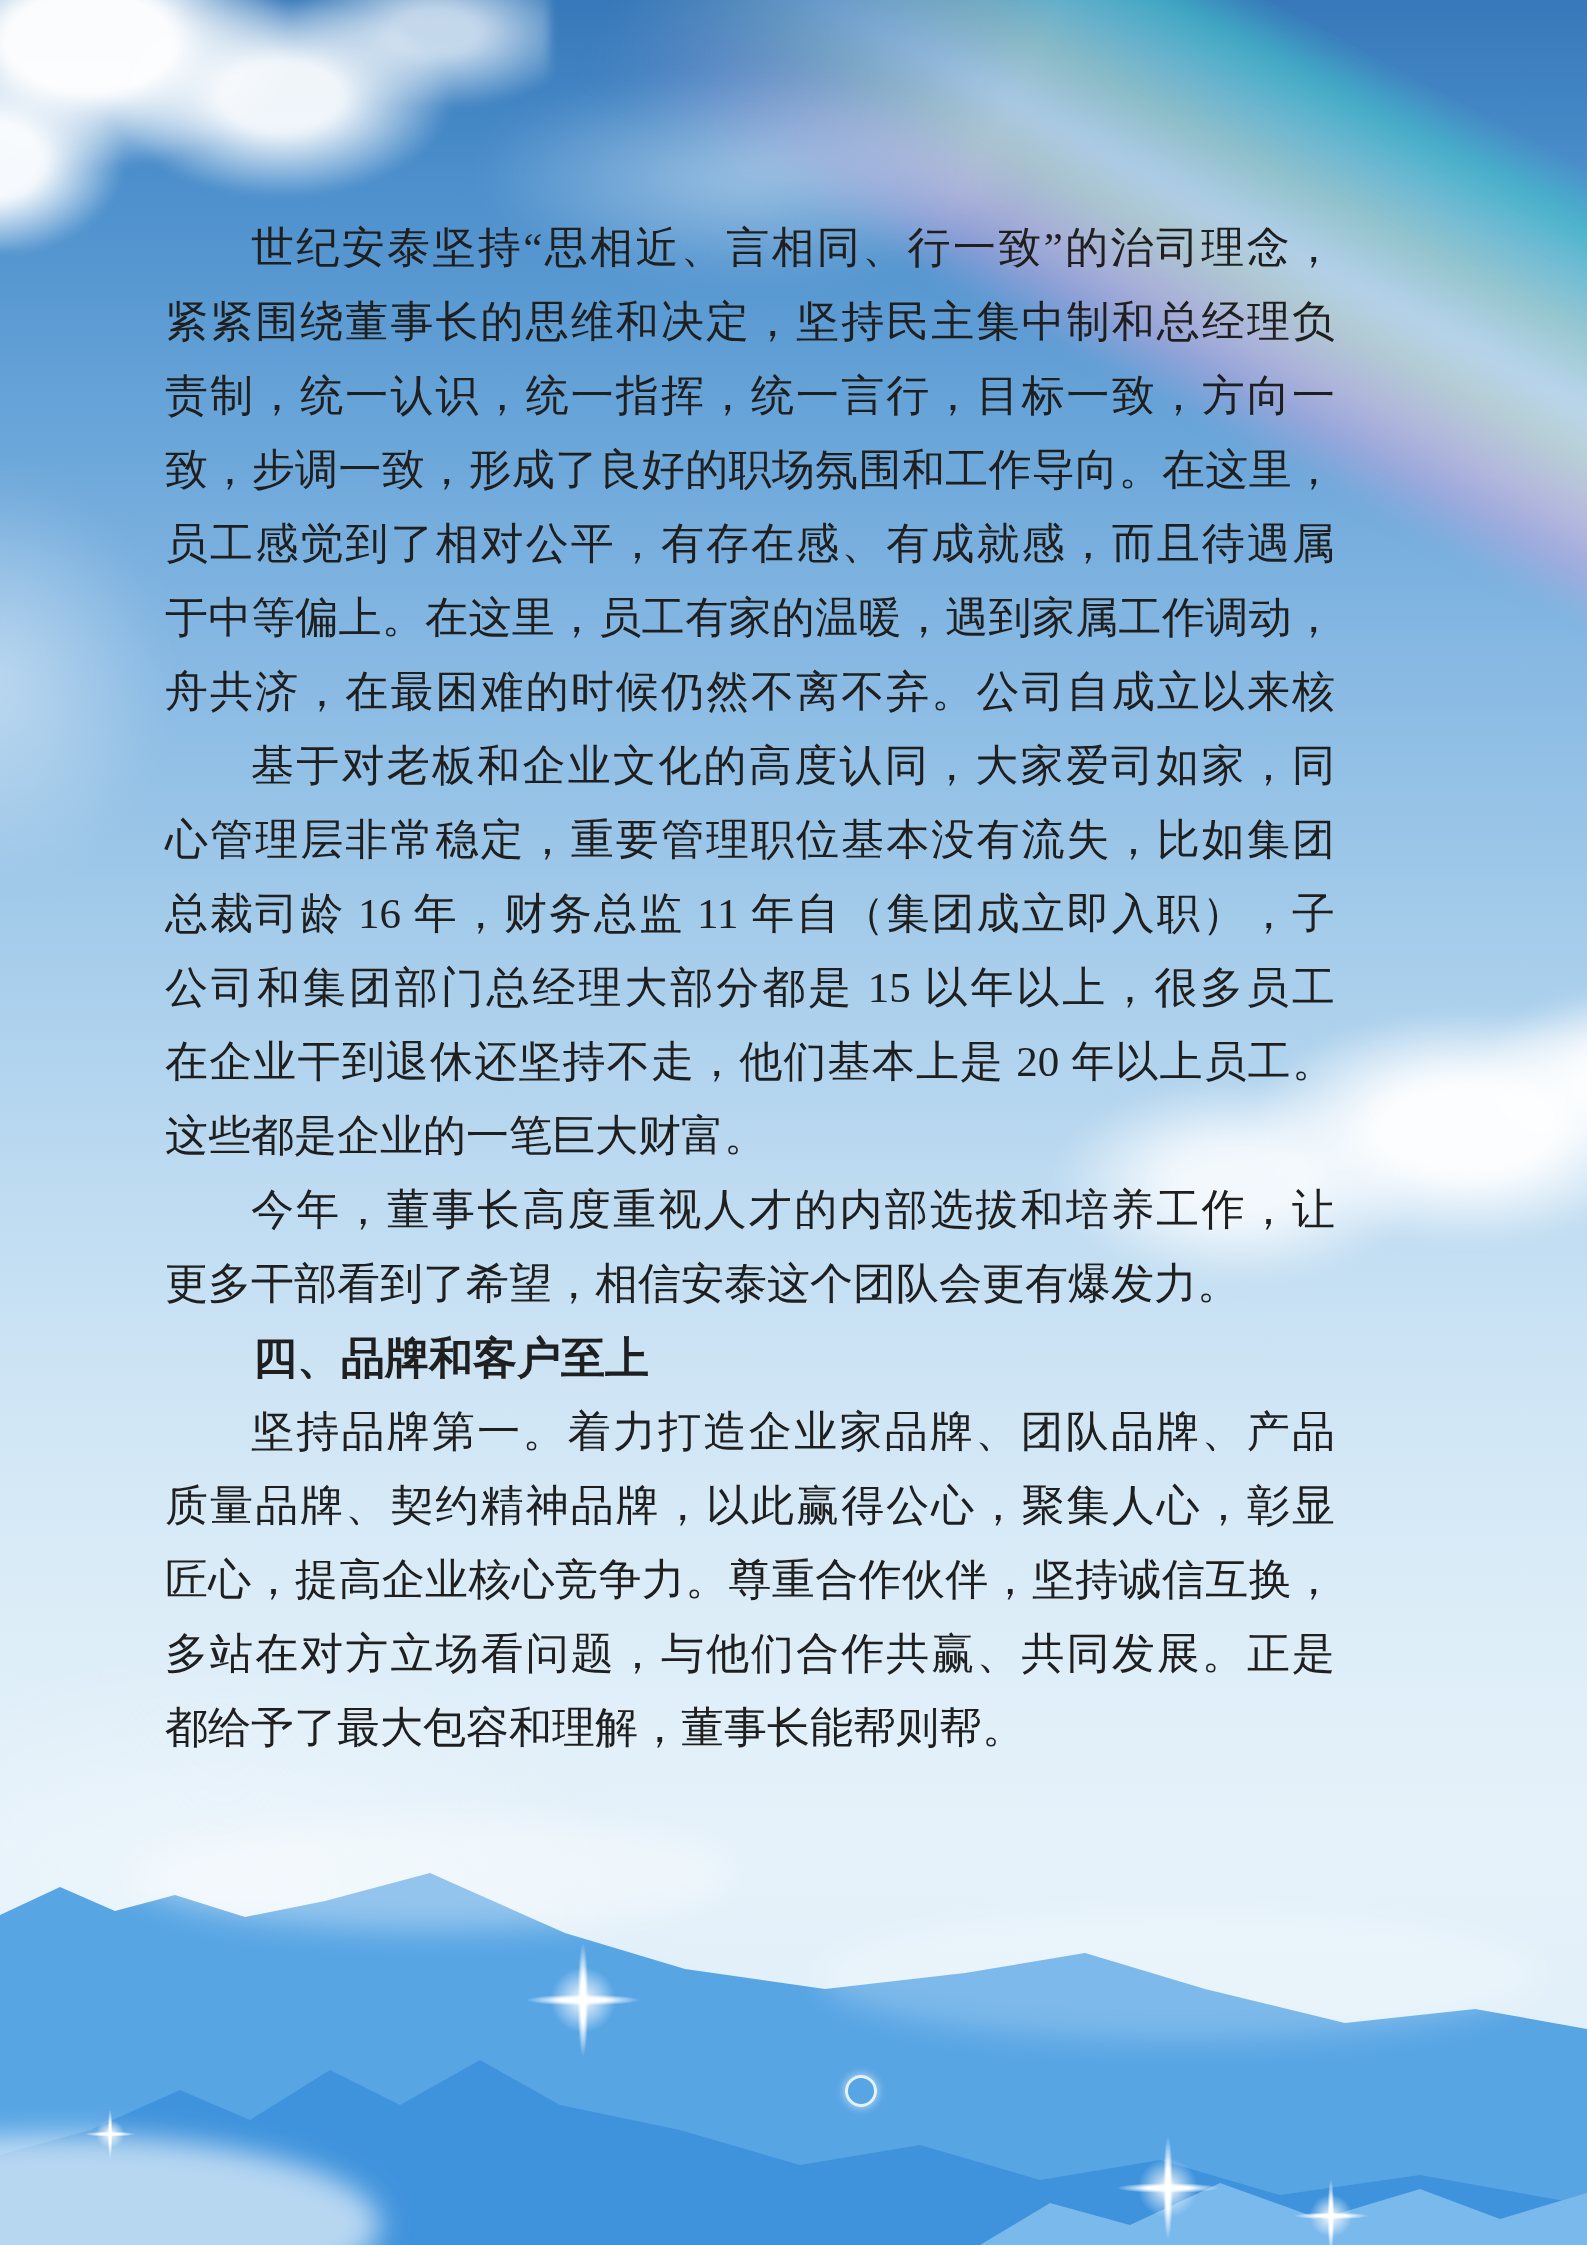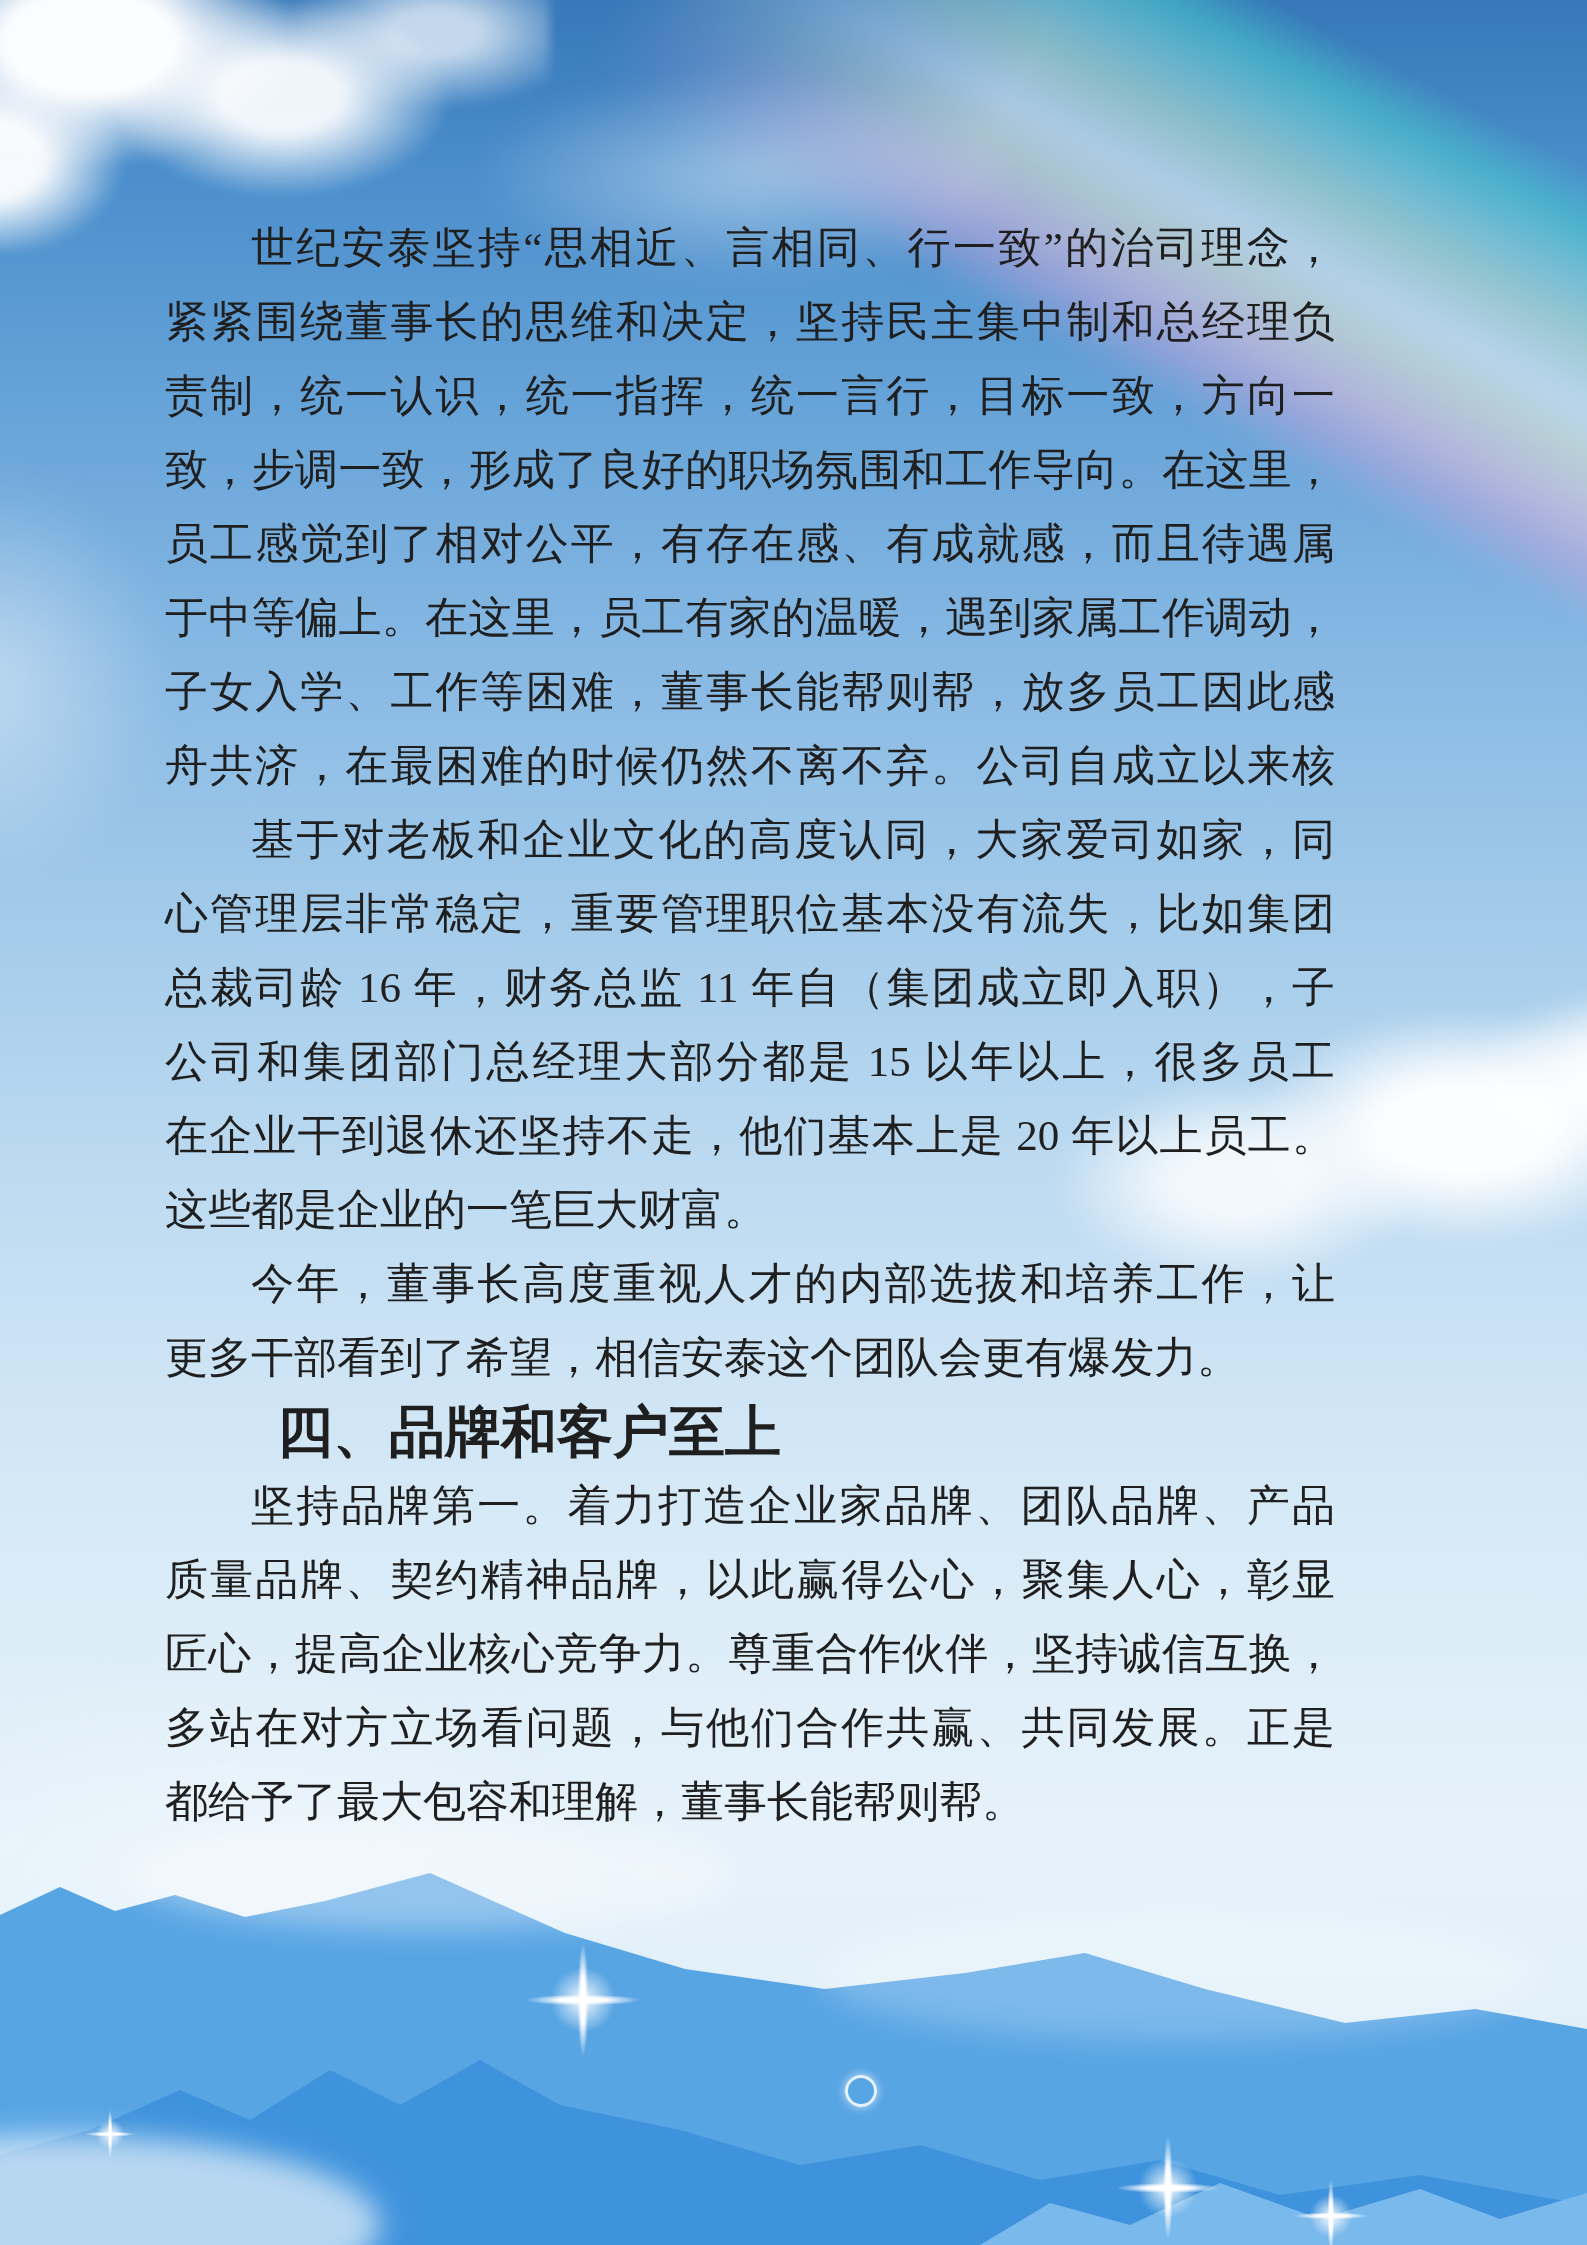--- a/index.html
+++ b/index.html
@@ -90,21 +90,21 @@
   .line{height:74px; line-height:74px; white-space:nowrap;}
   .line.body{
     text-align:justify; text-align-last:justify;
     -moz-text-align-last:justify; text-justify:inter-character;
     white-space:normal;
   }
   .line.body.last{text-align-last:left; -moz-text-align-last:left;}
   .line.first{text-indent:2em;}
   .line.heading{
     font-family:"Liberation Sans","DejaVu Sans",sans-serif;
-    font-weight:700; font-size:56px; text-indent:2em; text-align:left;
+    font-weight:700; font-size:44px; text-indent:2em; text-align:left;
   }
 </style>
 </head>
 <body>
 
 <div class="page">
 
   <div class="rainbow"></div>
 
   <div class="cloud cloud-top-left"></div>
@@ -136,21 +136,20 @@
       <div class="sparkle star" style="left: 86px; top: 2110px; height: 48px; width: 48px;"></div>
     </div>
 
   <div class="doc">
       <div class="line body first">世纪安泰坚持“思相近、言相同、行一致”的治司理念，</div>
       <div class="line body">紧紧围绕董事长的思维和决定，坚持民主集中制和总经理负</div>
       <div class="line body">责制，统一认识，统一指挥，统一言行，目标一致，方向一</div>
       <div class="line body">致，步调一致，形成了良好的职场氛围和工作导向。在这里，</div>
       <div class="line body">员工感觉到了相对公平，有存在感、有成就感，而且待遇属</div>
       <div class="line body">于中等偏上。在这里，员工有家的温暖，遇到家属工作调动，</div>
-      <div class="line body">子女入学、工作等困难，董事长能帮则帮，放多员工因此感</div>
       <div class="line body">舟共济，在最困难的时候仍然不离不弃。公司自成立以来核</div>
       <div class="line body first">基于对老板和企业文化的高度认同，大家爱司如家，同</div>
       <div class="line body">心管理层非常稳定，重要管理职位基本没有流失，比如集团</div>
       <div class="line body">总裁司龄 16 年，财务总监 11 年自（集团成立即入职），子</div>
       <div class="line body">公司和集团部门总经理大部分都是 15 以年以上，很多员工</div>
       <div class="line body">在企业干到退休还坚持不走，他们基本上是 20 年以上员工。</div>
       <div class="line body last">这些都是企业的一笔巨大财富。</div>
       <div class="line body first">今年，董事长高度重视人才的内部选拔和培养工作，让</div>
       <div class="line body last">更多干部看到了希望，相信安泰这个团队会更有爆发力。</div>
       <div class="line heading">四、品牌和客户至上</div>

